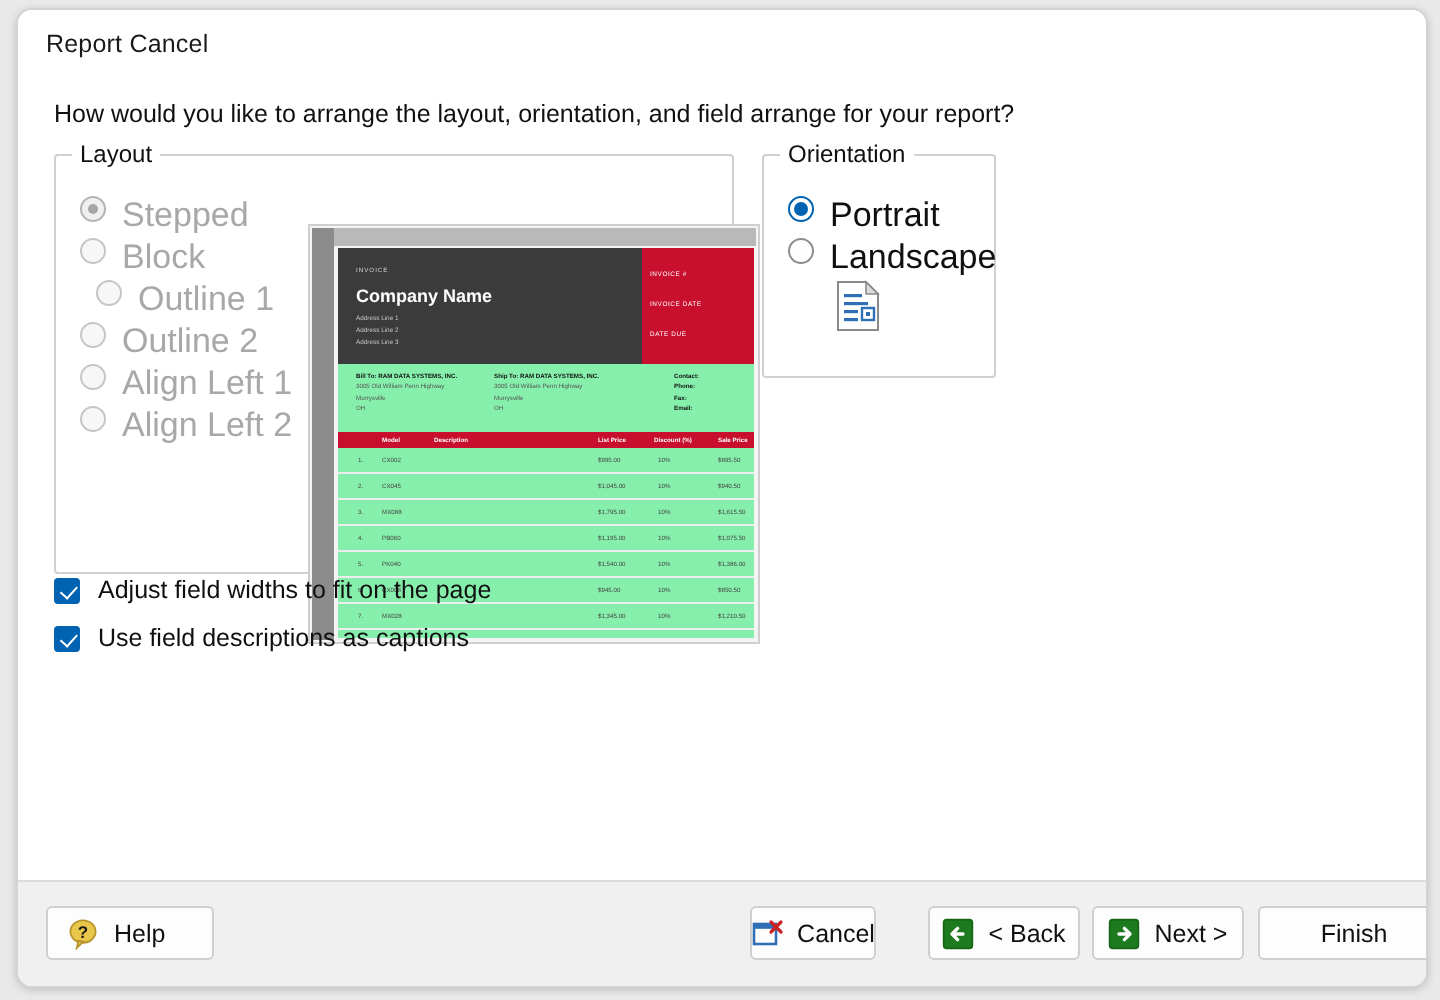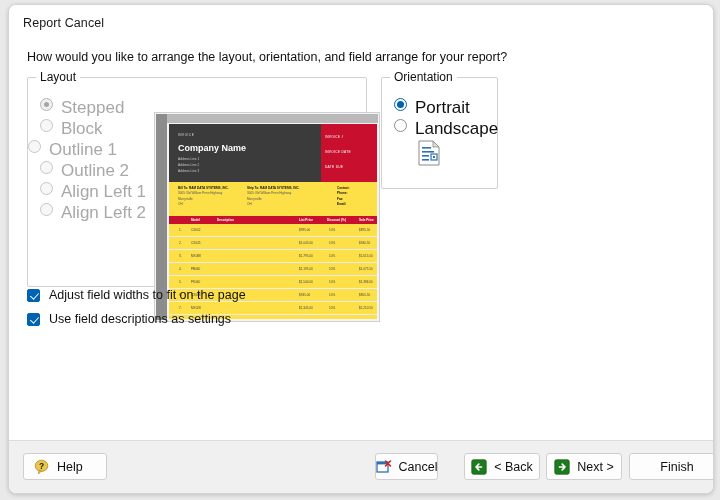--- a/index.html
+++ b/index.html
@@ -107,21 +107,21 @@
     width: 11px; bottom: 1px;
     background: #8c8c8c;
   }
   #preview-topbar {
     position: absolute; left: 12px; top: 1px; right: 1px;
     height: 9px; background: #b9b9b9;
   }
   #preview-page {
     position: absolute;
     left: 14px; top: 11px; right: 2px; bottom: 2px;
-    background: #fde047;
+    background: #86efac;
     overflow: hidden;
     font-size: 2.6px;
     color: #333;
   }
   
   .inv-head { position: relative; height: 58px; background: #3b3b3b; }
   .inv-head-red {
     position: absolute; right: 0; top: 0; bottom: 0; width: 56px;
     background: #c8102e;
   }
@@ -248,21 +248,21 @@
       <span class="legend">Layout</span>
 
       <div class="radio-row" style="left:12px; top:20px;">
         <span class="radio sel-disabled"></span>
         <span class="label-disabled">Stepped</span>
       </div>
       <div class="radio-row" style="left:12px; top:41px;">
         <span class="radio off-disabled"></span>
         <span class="label-disabled">Block</span>
       </div>
-      <div class="radio-row" style="left:0; top:62px;">
+      <div class="radio-row" style="left:20px; top:62px;">
         <span class="radio off-disabled"></span>
         <span class="label-disabled">Outline 1</span>
       </div>
       <div class="radio-row" style="left:12px; top:83px;">
         <span class="radio off-disabled"></span>
         <span class="label-disabled">Outline 2</span>
       </div>
       <div class="radio-row" style="left:12px; top:104px;">
         <span class="radio off-disabled"></span>
         <span class="label-disabled">Align Left 1</span>
@@ -396,21 +396,21 @@
         <rect x="15" y="16" width="2" height="2" fill="#2f6fb5"></rect>
       </svg>
     </div>
 
     <div class="check-row" style="left:18px; top:253px;justify-content:space-between;">
       <span class="checkbox"></span>
       <span>Adjust field widths to fit on the page</span>
     </div>
     <div class="check-row" style="left:18px; top:277px;">
       <span class="checkbox"></span>
-      <span>Use field descriptions as settings</span>
+      <span>Use field descriptions as captions</span>
     </div>
 
   </div>
 
   <div id="footer">
 
     <div class="btn" id="btn-help">
       <svg class="ico" viewBox="0 0 16 16">
         <ellipse cx="7.5" cy="6.8" rx="6.3" ry="5.6" fill="#e8c74a" stroke="#b8942c" stroke-width="0.9"></ellipse>
         <path d="M5.2 11.4 L4.4 15 L7.6 11.8 Z" fill="#e8c74a" stroke="#b8942c" stroke-width="0.9"></path>

